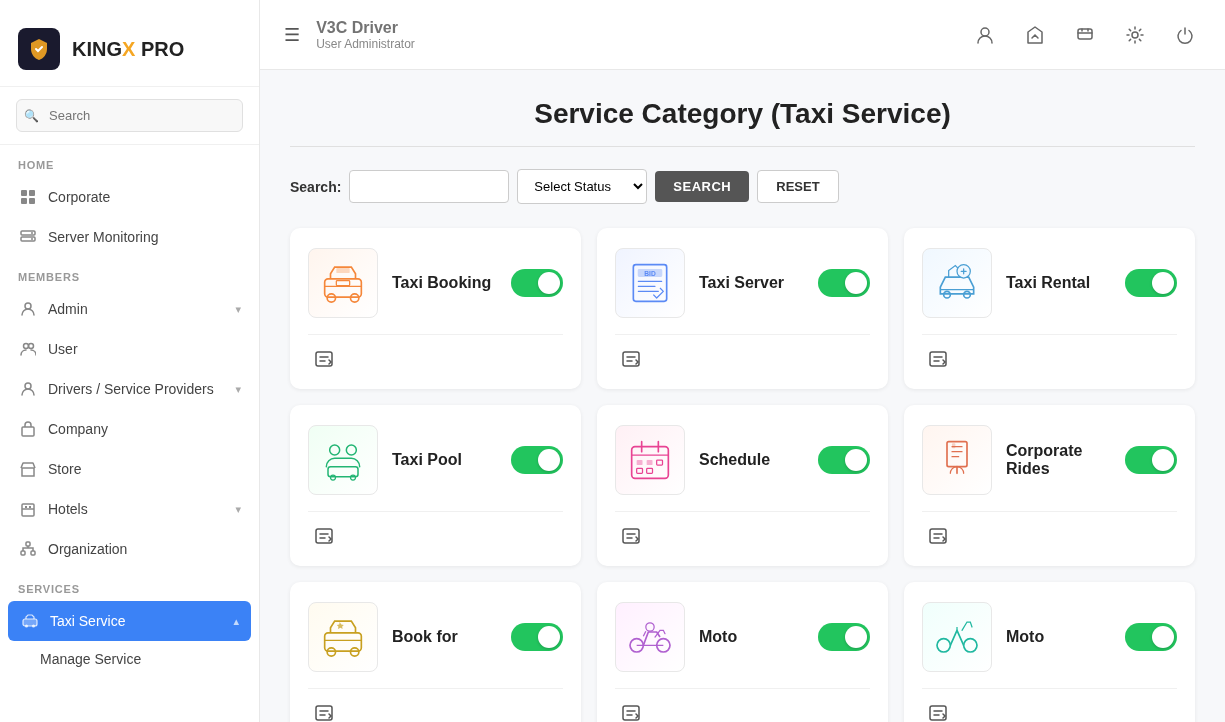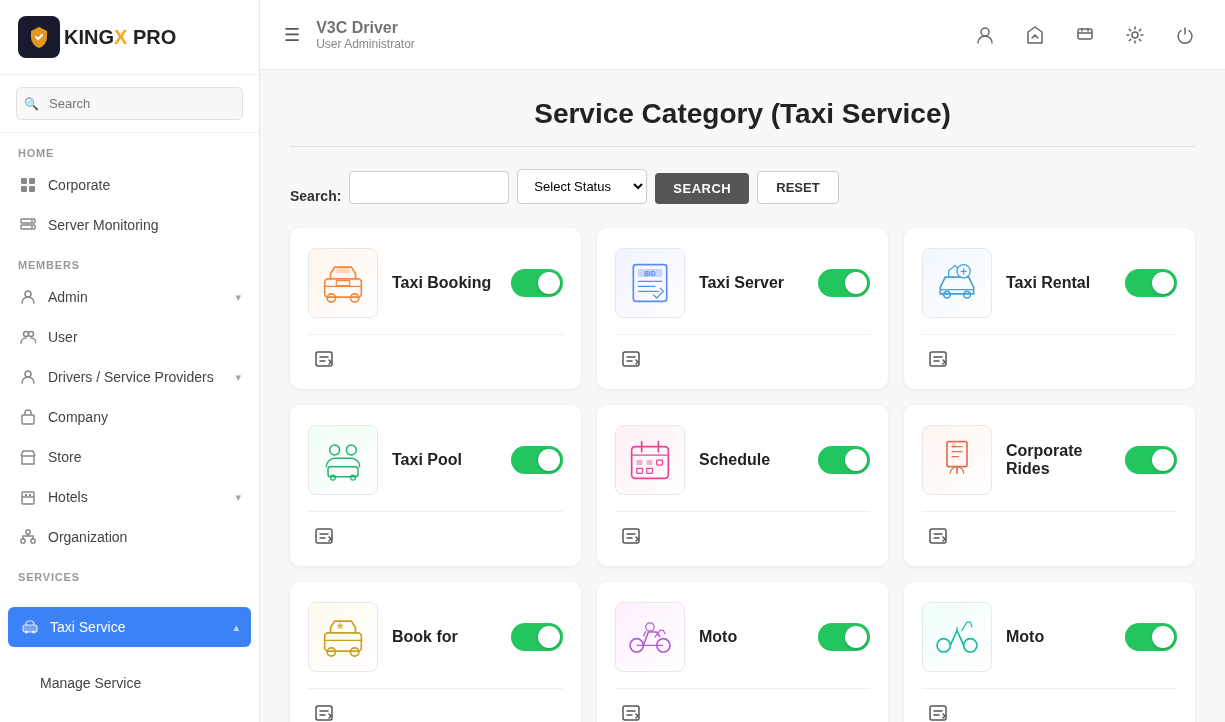--- a/index.html
+++ b/index.html
@@ -12,23 +12,24 @@
       background: #fff;
       height: 722px;
       overflow-y: auto;
       border-right: 1px solid #e8e8e8;
       display: flex;
       flex-direction: column;
     }
     .sidebar-logo {
       display: flex;
       align-items: center;
-      gap: 4px;
+      gap: 12px;
       padding: 16px 18px;
       border-bottom: 1px solid #f0f0f0;
+      margin-top: 12px;
     }
     .logo-icon {
       width: 42px;
       height: 42px;
       background: #1a1a2e;
       border-radius: 8px;
       display: flex;
       align-items: center;
       justify-content: center;
       color: #fff;
@@ -85,21 +86,21 @@
       cursor: pointer;
       color: #444;
       font-size: 14px;
       transition: background 0.15s;
       position: relative;
     }
     .sidebar-item.active {
       background: #3b82f6;
       color: #fff;
       border-radius: 6px;
-      margin: 18px 8px;
+      margin: 0 8px;
       padding: 10px 12px;
     }
     .sidebar-item .item-icon {
       width: 20px;
       height: 20px;
       display: flex;
       align-items: center;
       justify-content: center;
       font-size: 15px;
       flex-shrink: 0;
@@ -177,21 +178,21 @@
     }
     .page-divider {
       height: 1px;
       background: #e0e0e0;
       margin-bottom: 22px;
     }
 
     
     .search-bar {
       display: flex;
-      align-items: flex-end;
+      align-items: center;
       gap: 8px;
       margin-bottom: 24px;
     }
     .search-bar label {
       font-size: 14px;
       font-weight: 600;
       color: #333;
     }
     .search-bar input {
       padding: 8px 12px;

